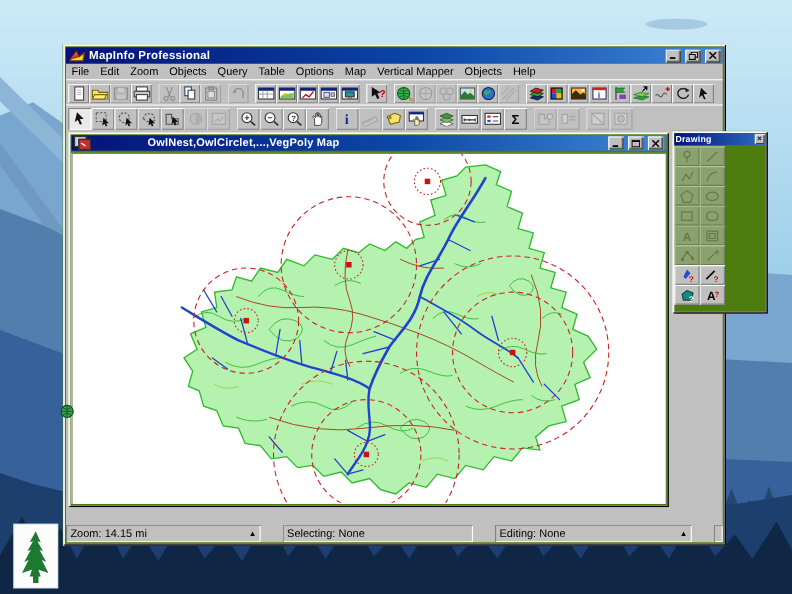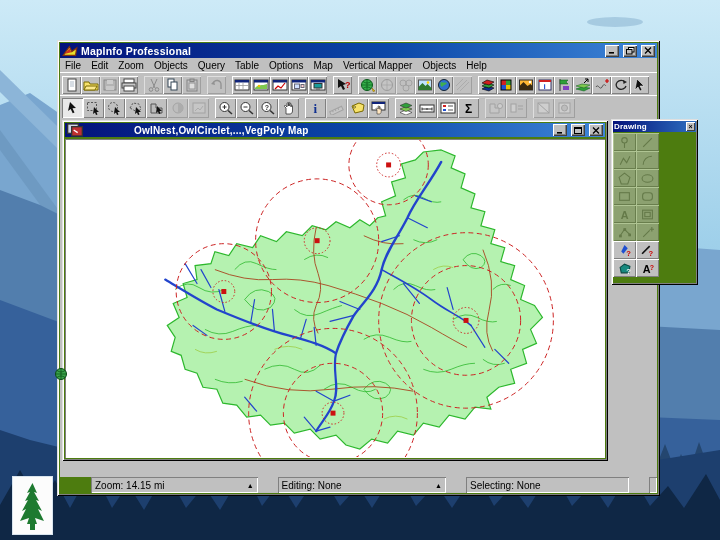--- a/index.html
+++ b/index.html
@@ -41,21 +41,21 @@
 
   .mdi{position:absolute;left:3px;top:79px;right:3px;bottom:19px;overflow:hidden;background:#c0c0c0;}
   #mapwin{left:2px;top:1px;width:546px;height:341px;}
   #mapwin .titlebar{height:14px;}
   #mapwin .tb-text{font-size:10px;margin-left:48px;}
   .mapclient{position:absolute;left:3px;top:19px;right:3px;bottom:3px;background:#fff;
       box-shadow:inset 1px 1px 0 #808080,inset -1px -1px 0 #fff;overflow:hidden;}
   .mapclient svg{position:absolute;left:1px;top:1px;}
 
   .statusbar{position:absolute;left:3px;right:3px;bottom:3px;height:16px;background:#c0c0c0;
-      display:flex;align-items:stretch;gap:20px;font-size:10px;padding-top:1px;margin-left:31px;}
+      display:flex;align-items:stretch;gap:20px;font-size:10px;padding-top:1px;}
   .spanel{box-shadow:inset 1px 1px 0 #808080,inset -1px -1px 0 #fff;
       display:flex;align-items:center;padding:0 4px;white-space:nowrap;overflow:hidden;}
   .sarrow{margin-left:auto;font-size:7px;line-height:1;padding-left:4px;}
 
   #palette{left:611px;top:119px;width:50px;height:166px;z-index:40;padding-left:37px;}
   .ptitle{position:absolute;left:2px;top:2px;right:2px;height:11px;
       background:linear-gradient(90deg,#04127a,#2e6fc0);display:flex;align-items:center;padding:0 1px;}
   .ptitle .tb-text{font-size:8px;font-weight:bold;}
   .pclose{width:9px;height:9px;background:#c0c0c0;box-shadow:inset 1px 1px 0 #fff,inset -1px -1px 0 #404040;
       display:flex;align-items:center;justify-content:center;font-size:7px;line-height:1;font-weight:bold;}
@@ -727,26 +727,26 @@
         </svg>
       </div>
     </div>
   </div>
 
   <div class="statusbar">
     <div class="spanel" style="width:174px">
       <span>Zoom: 14.15 mi</span>
       <span class="sarrow">▲</span>
     </div>
+    <div class="spanel" style="width:170px">
+      <span>Selecting: None</span>
+    </div>
     <div class="spanel" style="width:176px">
       <span>Editing: None</span>
       <span class="sarrow">▲</span>
-    </div>
-    <div class="spanel" style="width:170px">
-      <span>Selecting: None</span>
     </div>
     <div class="spanel" style="flex:1"></div>
   </div>
 </div>
 
 <div id="palette" class="win">
   <div class="ptitle">
     <span class="tb-text">Drawing</span>
     <span class="pclose">×</span>
   </div>

